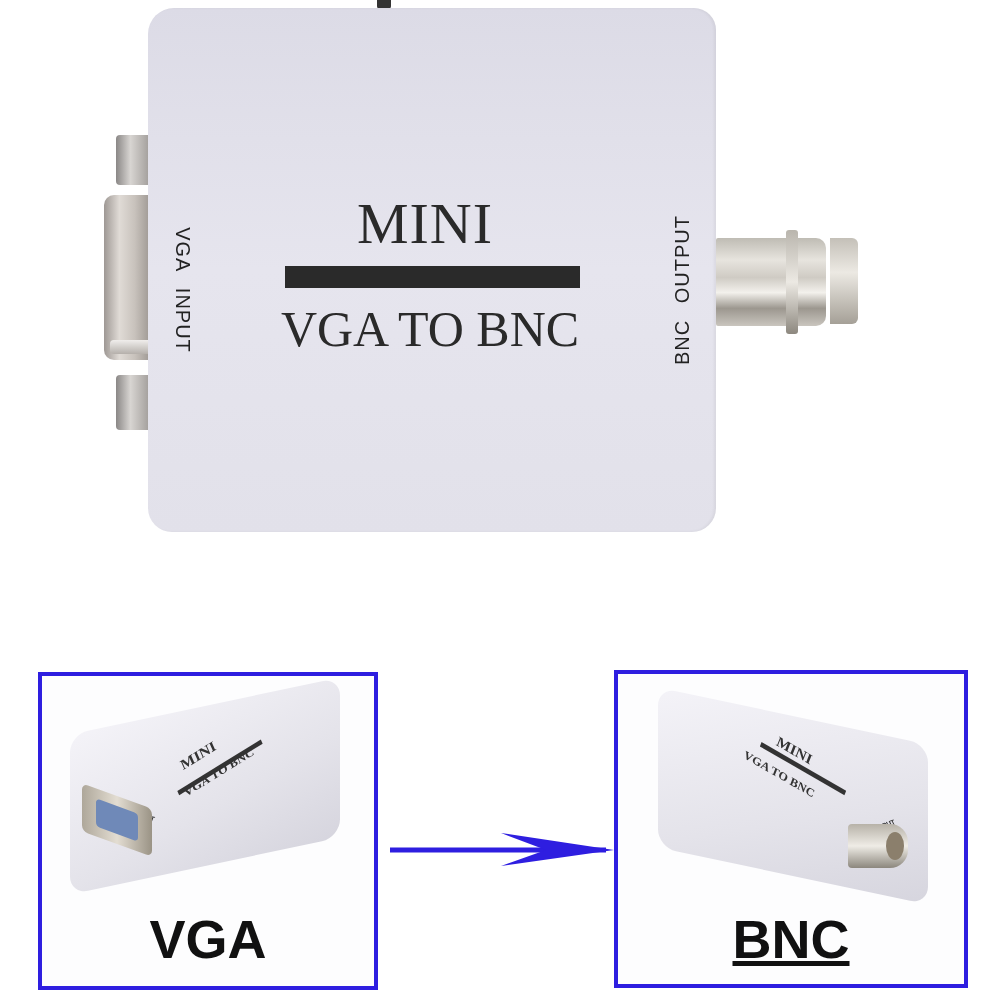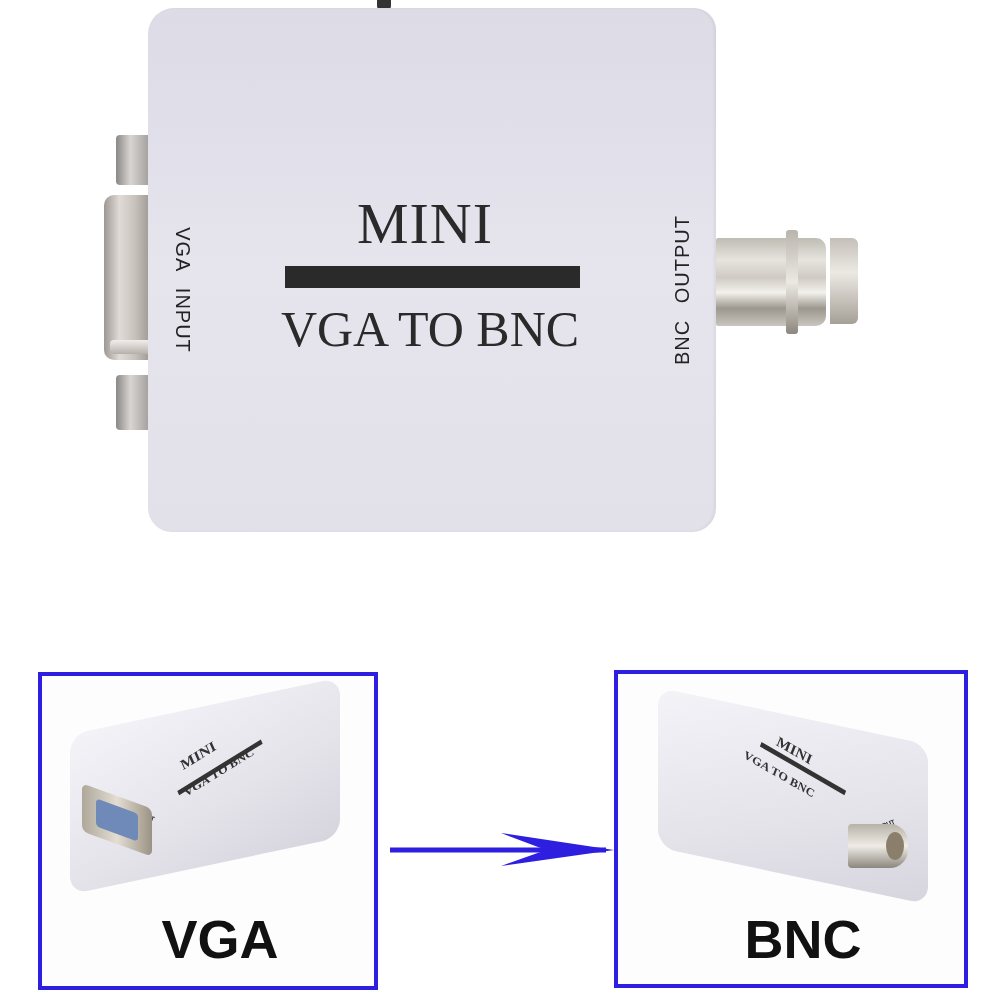--- a/index.html
+++ b/index.html
@@ -38,23 +38,23 @@
     background:linear-gradient(180deg,#bfbcb4 0%,#e7e4de 25%,#cfcbc4 45%,#f3f1ec 62%,#9c978f 80%,#c9c5be 100%);
     border-radius:2px 10px 10px 2px; }
   .bnc-ring { position:absolute; left:786px; top:230px; width:12px; height:104px; background:linear-gradient(180deg,#b9b5ad,#ece9e3,#8d887f); border-radius:3px; }
   .bnc-collar { position:absolute; left:830px; top:238px; width:28px; height:86px;
     background:linear-gradient(180deg,#c4c0b8,#ece9e3 40%,#a5a097); border-radius:0 6px 6px 0; }
 
   
   .panel { position:absolute; border:4px solid #2e1ee0; background:#fdfdfe; box-sizing:border-box; }
   .panel.left { left:38px; top:672px; width:340px; height:318px; }
   .panel.right { left:614px; top:670px; width:354px; height:318px; }
-  .panel-caption { position:absolute; left:12px; width:100%; text-align:center; font-weight:bold; font-size:54px; color:#111; }
+  .panel-caption { position:absolute; left:0; width:100%; text-align:center; font-weight:bold; font-size:54px; color:#111; }
   .panel.left .panel-caption { bottom:16px; }
-  .panel.right .panel-caption { bottom:14px; }
+  .panel.right .panel-caption { bottom:14px;text-decoration:underline; }
 
   .mini-dev { position:absolute; background:linear-gradient(160deg,#f4f3f8,#e4e3ea 60%,#d6d5de); border-radius:18px; }
   .panel.left .mini-dev { left:28px; top:30px; width:270px; height:160px; transform:skewY(-12deg); }
   .panel.right .mini-dev { left:40px; top:42px; width:270px; height:160px; transform:skewY(12deg); }
   .mini-text { position:absolute; font-family:"Liberation Serif", serif; font-weight:bold; color:#333; font-size:15px; white-space:nowrap; }
   .mini-bar { position:absolute; height:5px; background:#333; }
   .mini-vga-port { position:absolute; left:40px; top:120px; width:70px; height:48px; background:linear-gradient(90deg,#aea79a,#e3ddd2,#9a9385); border-radius:6px; transform:skewY(20deg); }
   .mini-vga-port:after { content:""; position:absolute; left:14px; top:10px; width:42px; height:28px; background:#6f89b8; border-radius:4px; }
   .mini-bnc { position:absolute; left:230px; top:150px; width:60px; height:44px; background:linear-gradient(180deg,#b7b2a8,#efece6,#8c877d); border-radius:4px 18px 18px 4px; }
   .mini-bnc:after { content:""; position:absolute; right:4px; top:8px; width:18px; height:28px; border-radius:50%; background:#8b7f6c; }

